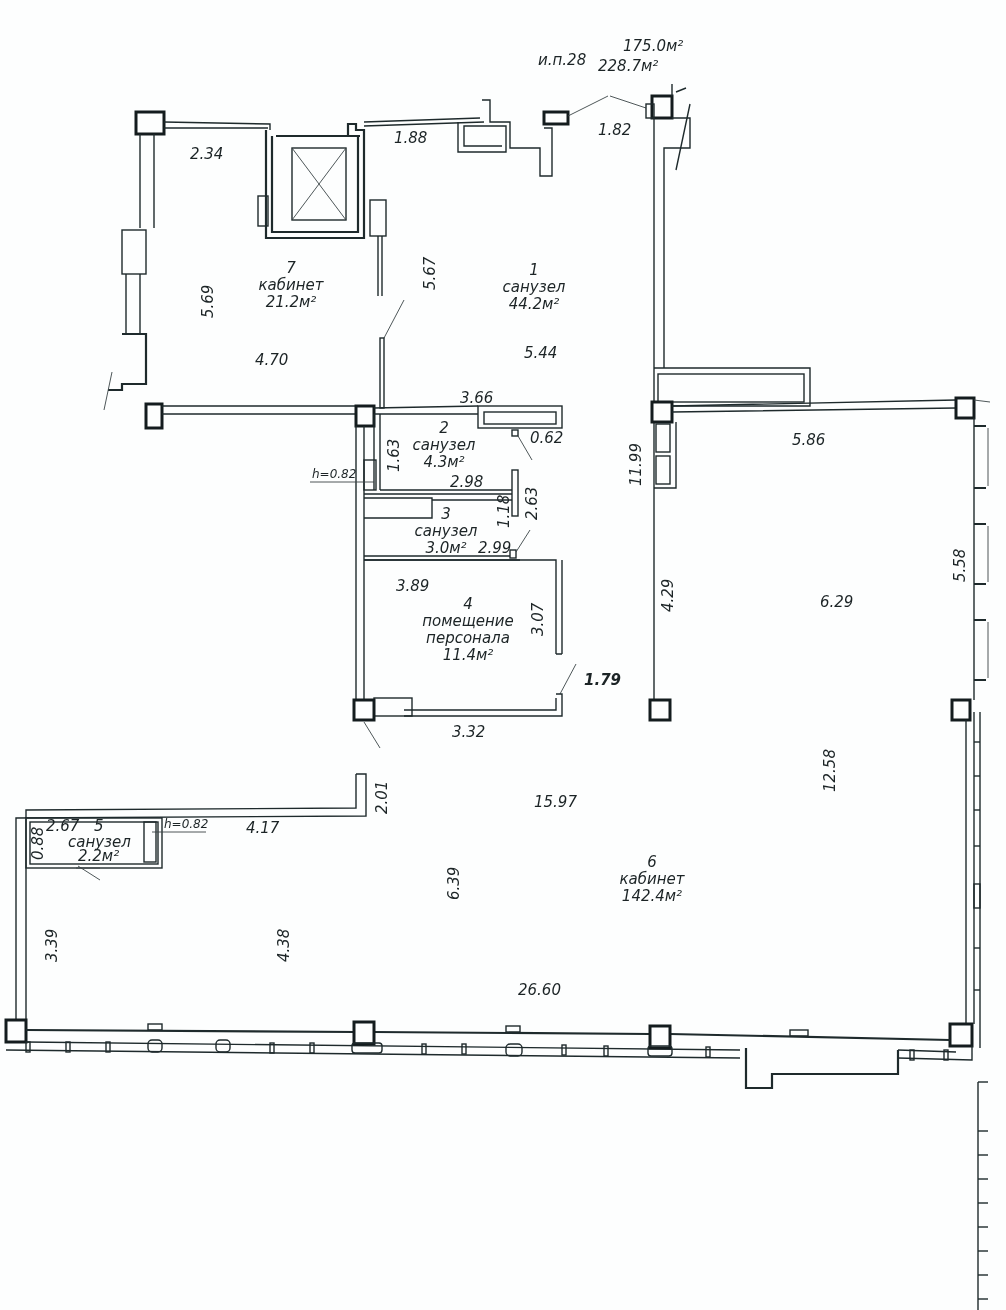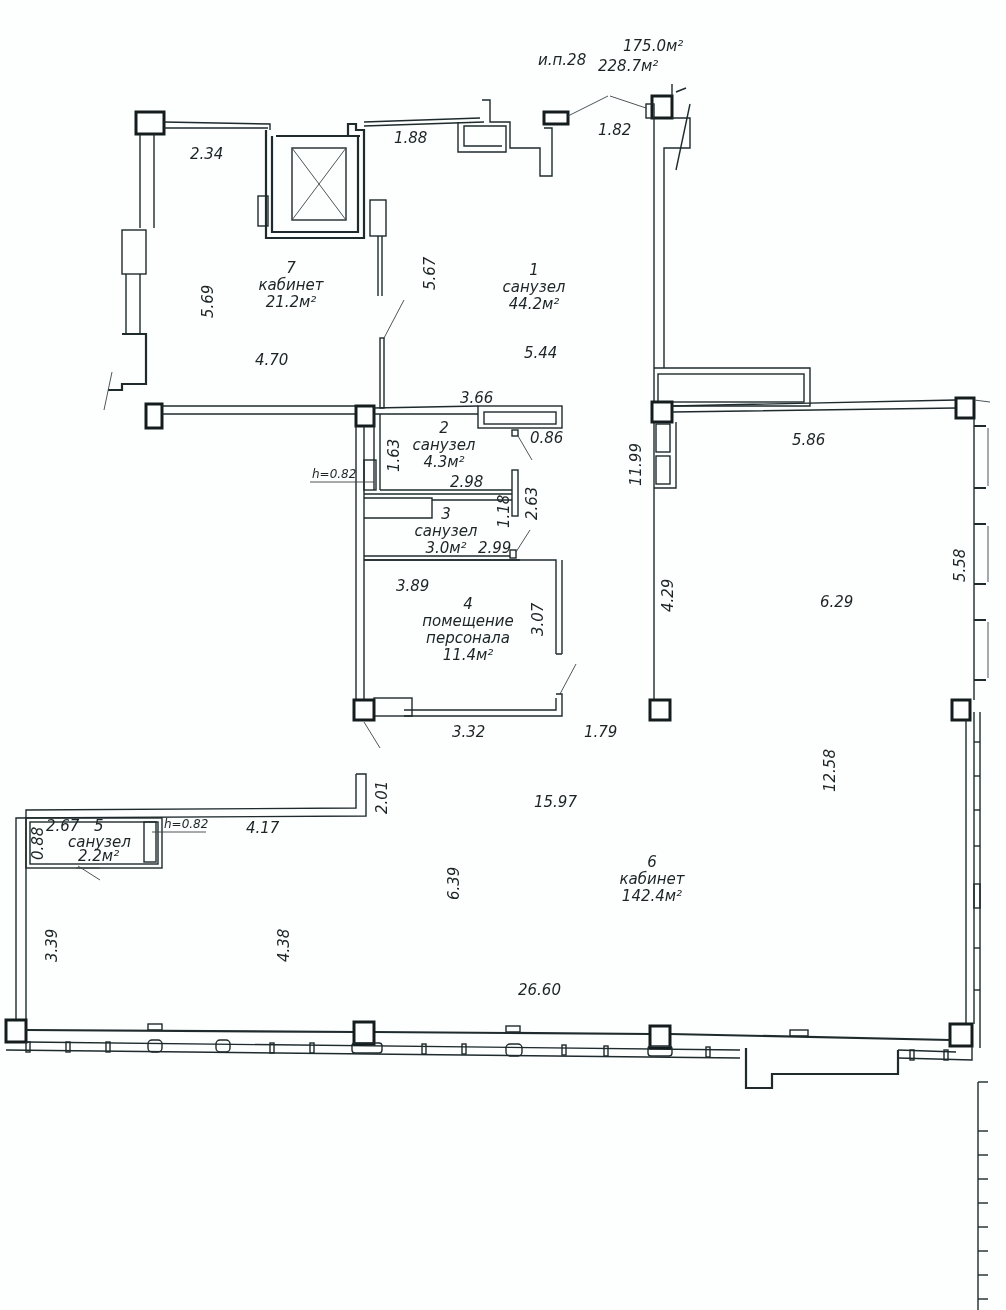--- a/index.html
+++ b/index.html
@@ -226,25 +226,25 @@
   <div>кабинет</div>
   <div>142.4м²</div>
 </div>
 
 <div class="lbl" style="left:190px;top:146px;">2.34</div>
 <div class="lbl" style="left:394px;top:130px;">1.88</div>
 <div class="lbl" style="left:598px;top:122px;">1.82</div>
 <div class="lbl" style="left:255px;top:352px;">4.70</div>
 <div class="lbl" style="left:524px;top:345px;">5.44</div>
 <div class="lbl" style="left:460px;top:390px;">3.66</div>
-<div class="lbl" style="left:530px;top:430px;">0.86</div>
+<div class="lbl" style="left:530px;top:430px;">0.62</div>
 <div class="lbl" style="left:450px;top:474px;">2.98</div>
 <div class="lbl" style="left:478px;top:540px;">2.99</div>
 <div class="lbl" style="left:396px;top:578px;">3.89</div>
-<div class="lbl" style="left:584px;top:724px;">1.79</div>
+<div class="lbl" style="left:584px;top:672px;font-weight:bold;">1.79</div>
 <div class="lbl" style="left:452px;top:724px;">3.32</div>
 <div class="lbl" style="left:792px;top:432px;">5.86</div>
 <div class="lbl" style="left:820px;top:594px;font-style:italic;">6.29</div>
 <div class="lbl" style="left:534px;top:794px;">15.97</div>
 <div class="lbl" style="left:246px;top:820px;text-align:center;">4.17</div>
 <div class="lbl" style="left:46px;top:818px;">2.67</div>
 <div class="lbl" style="left:518px;top:982px;">26.60</div>
 
 <div class="lbl rot" style="left:200px;top:318px;transform:rotate(-90deg);">5.69</div>
 <div class="lbl rot" style="left:422px;top:290px;transform:rotate(-90deg);">5.67</div>

